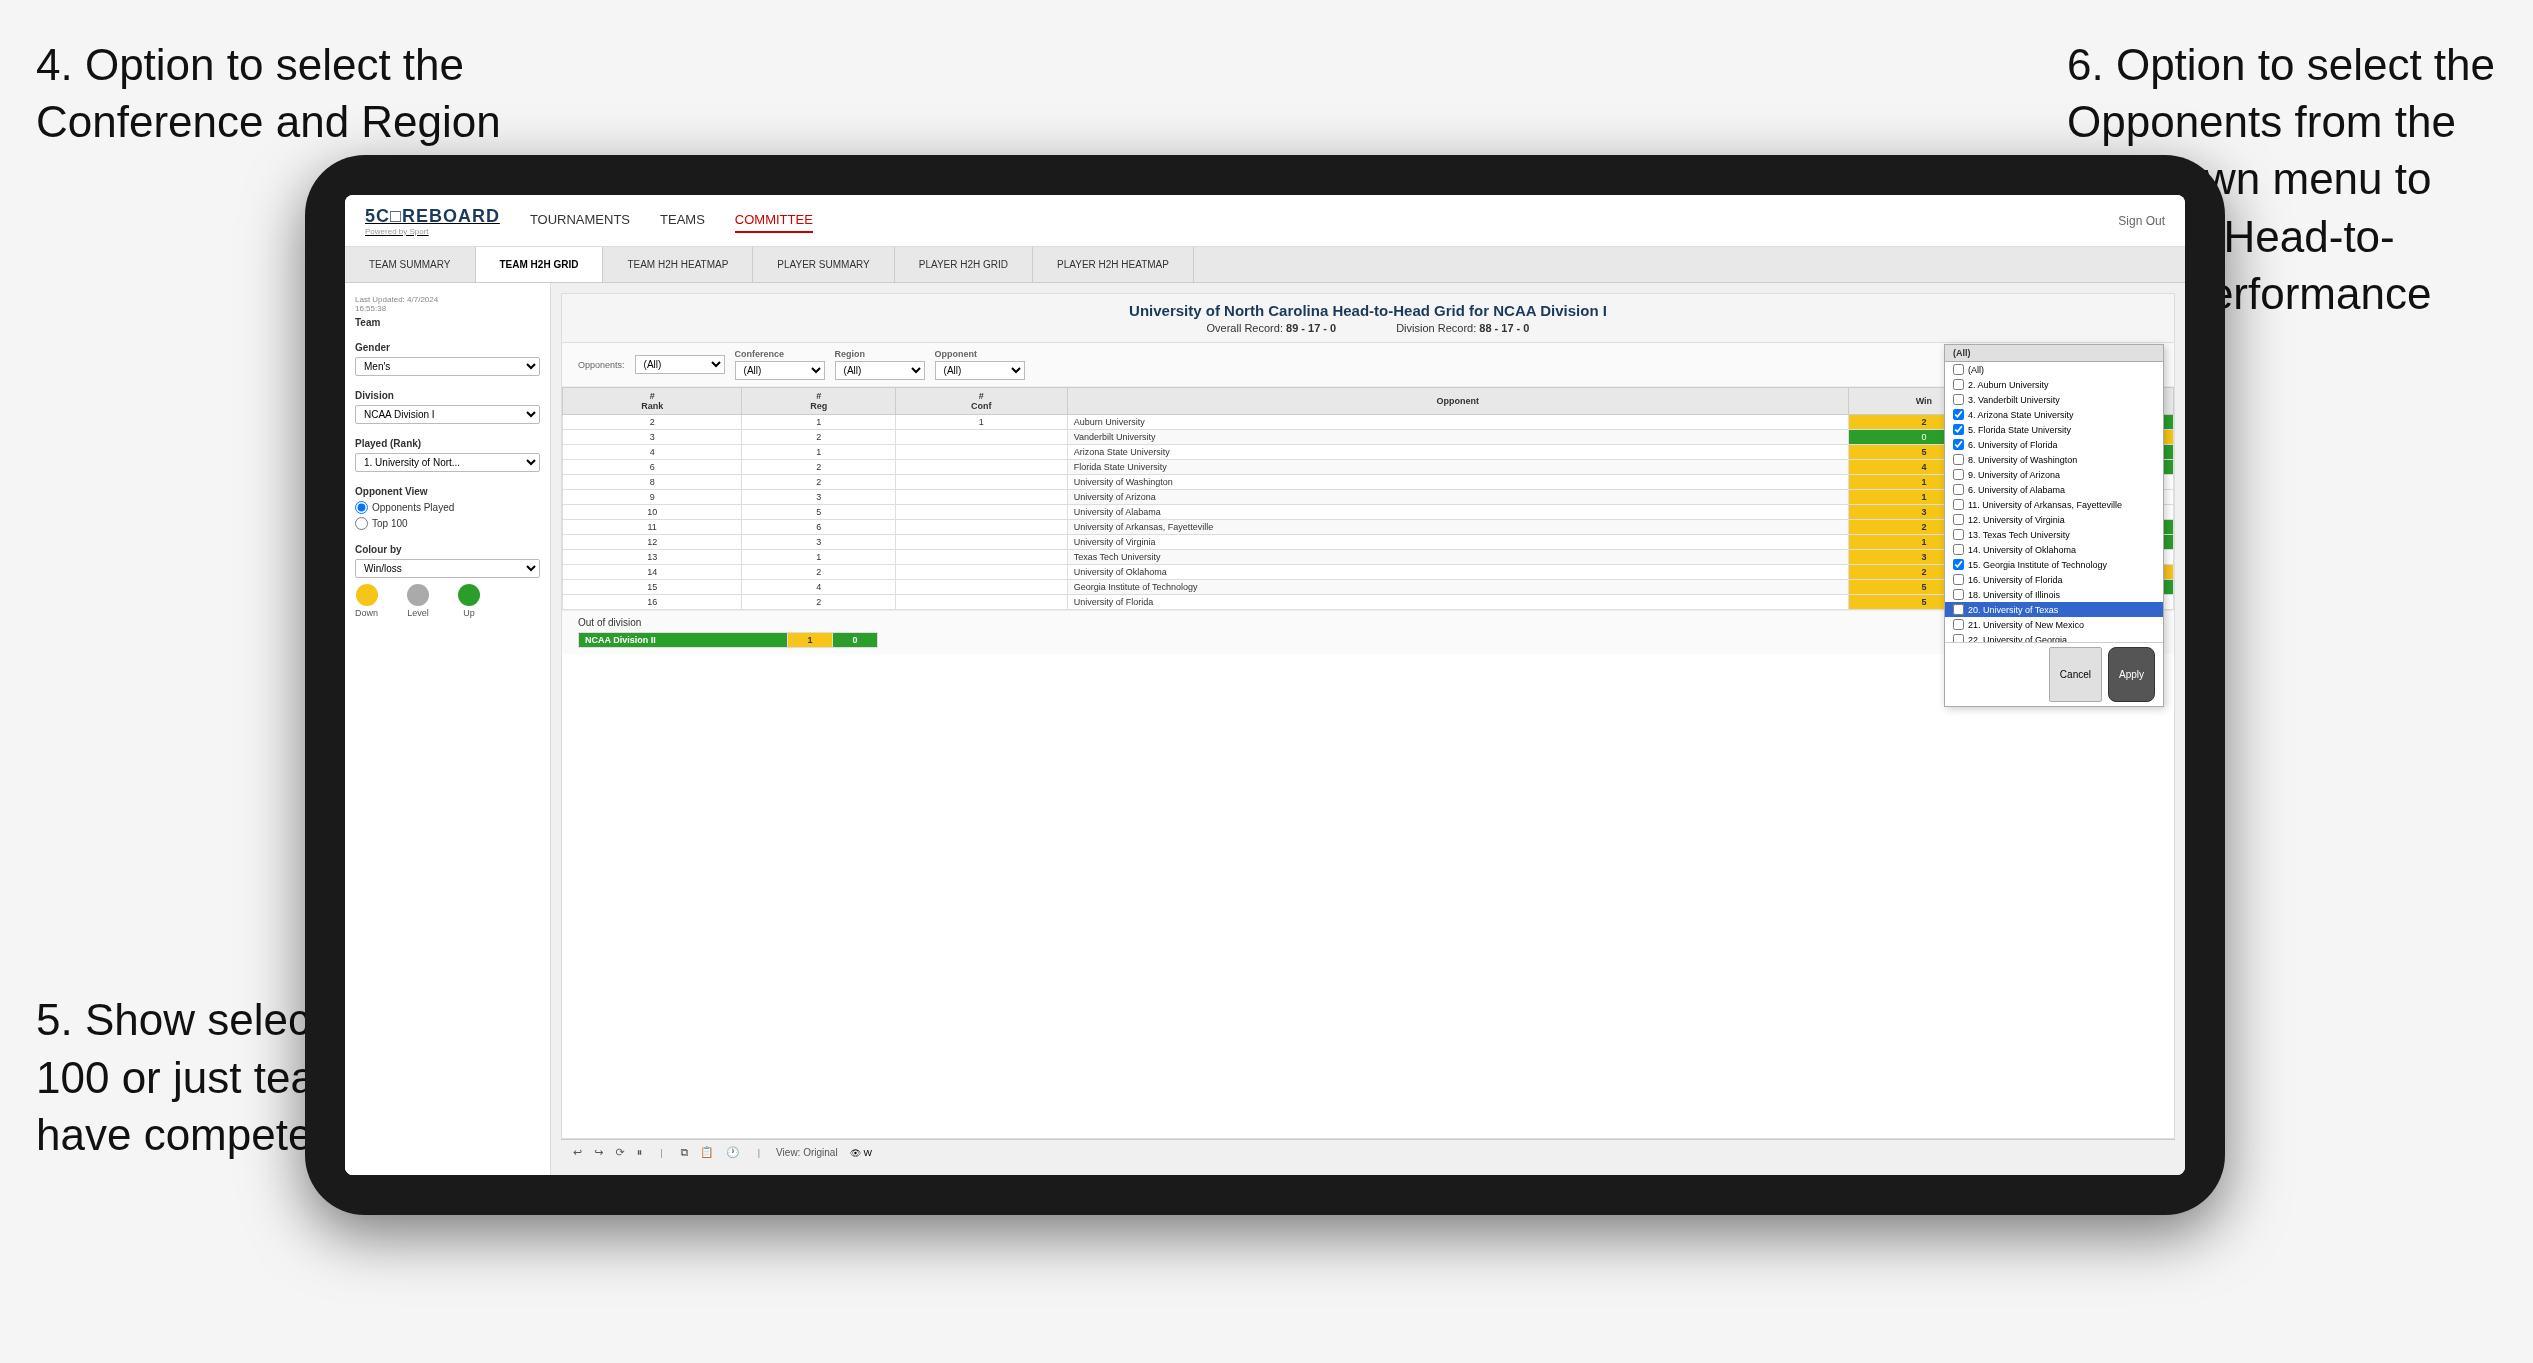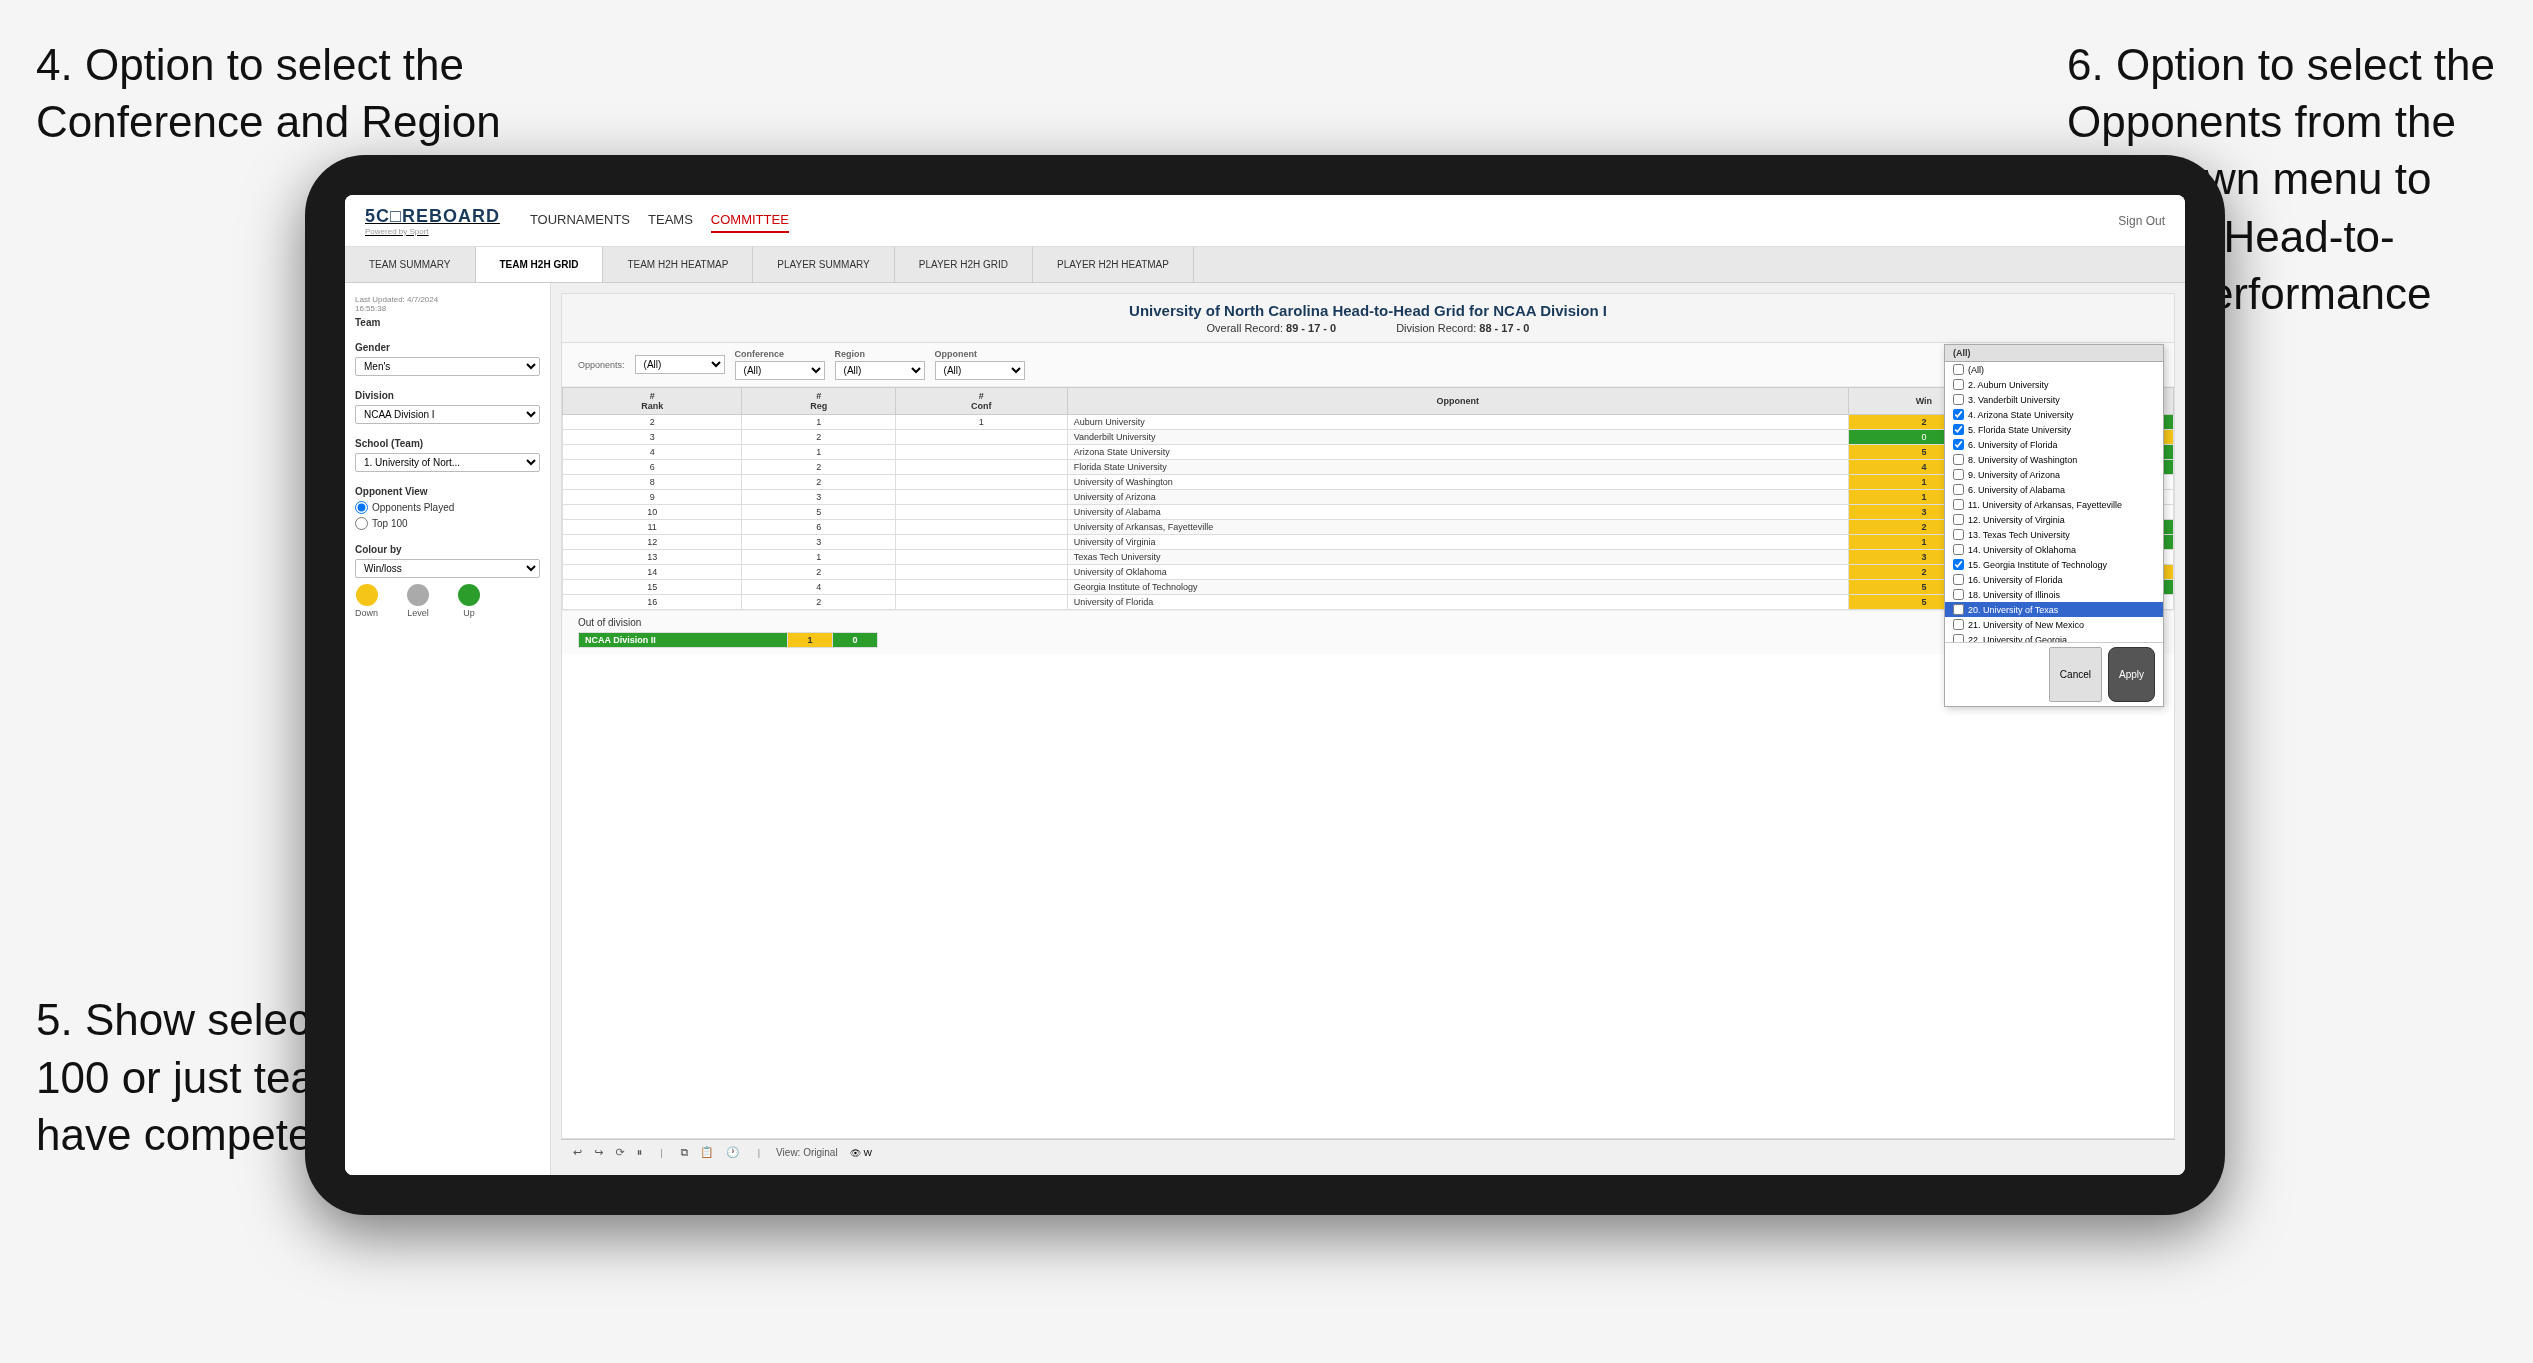--- a/index.html
+++ b/index.html
@@ -85,21 +85,21 @@
     }
 
     .logo-sub {
       font-size: 8px;
       color: #999;
       display: block;
     }
 
     .nav-links {
       display: flex;
-      gap: 18px;
+      gap: 30px;
       flex: 1;
     }
 
     .nav-link {
       font-size: 13px;
       color: #333;
       text-decoration: none;
       font-weight: 500;
       cursor: pointer;
       padding: 4px 0;
@@ -537,21 +537,21 @@
         </div>
 
         <div class="panel-section">
           <div class="panel-label">Division</div>
           <select class="panel-select">
             <option>NCAA Division I</option>
           </select>
         </div>
 
         <div class="panel-section">
-          <div class="panel-label">School (Team)</div>
+          <div class="panel-label">Played (Rank)</div>
           <select class="panel-select">
             <option>1. University of Nort...</option>
           </select>
         </div>
 
         <div class="panel-section">
           <div class="panel-label">Opponent View</div>
           <div class="radio-group">
             <label class="radio-item">
               <input type="radio" name="opp_view" checked="" style="">

